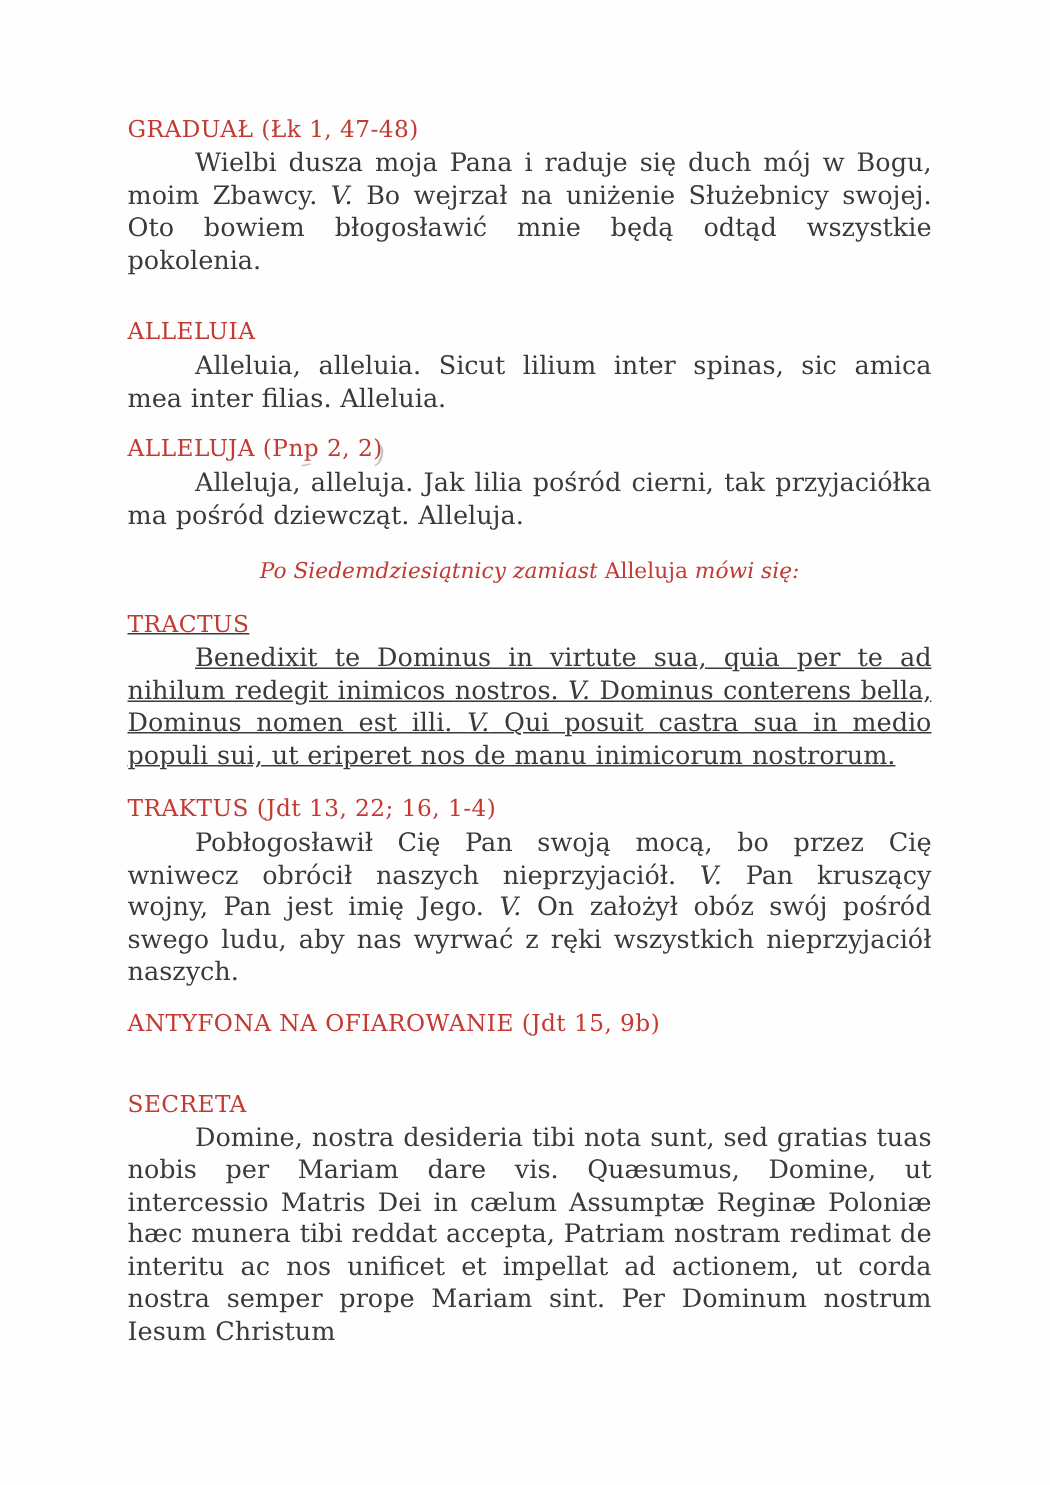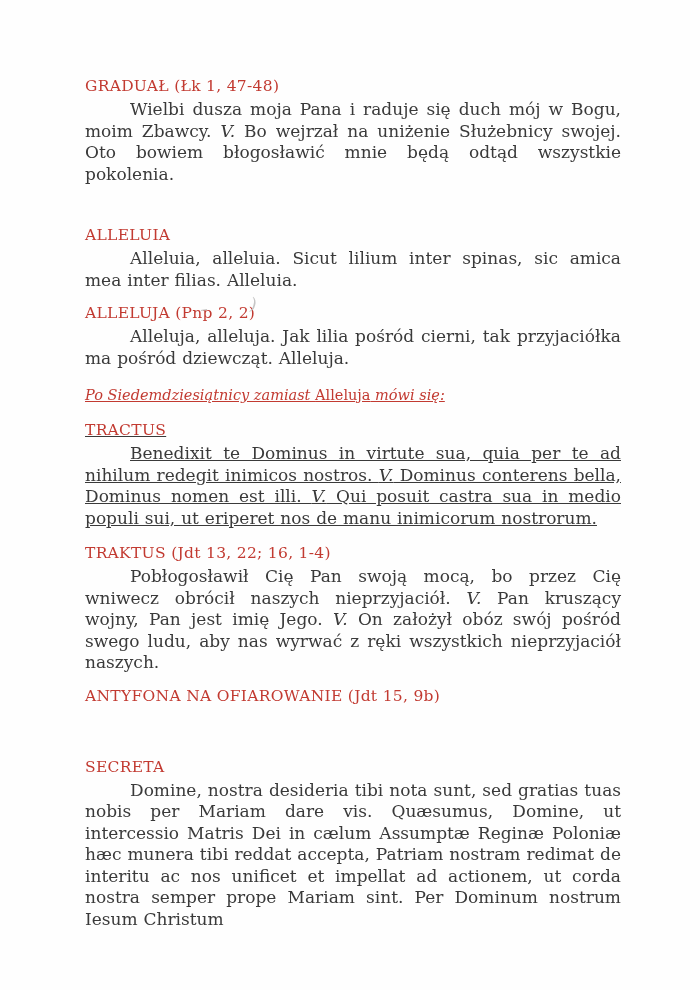--- a/index.html
+++ b/index.html
@@ -32,33 +32,32 @@
     margin: 0;
     font-size: 17px;
     line-height: 21.5px;
     text-align: justify;
     text-indent: 45px;
     word-spacing: 0.5px;
   }
   .it { font-style: italic; }
   .rubric {
     margin: 16px 0 0 0;
-    text-align: left;
+    text-align: center;
     font-size: 14.5px;
     line-height: 21px;
     color: var(--heading-red, #c23a31);
-    text-decoration: underline;
   }
-  .mt-alleluia    { margin-top: 40px; }
+  .mt-alleluia    { margin-top: 26px; }
   .mt-alleluja    { margin-top: 12px; }
   .mt-tractus     { margin-top: 14px; text-decoration: underline; }
   .mt-traktus     { margin-top: 14px; }
   .mt-offertorium { margin-top: 36px; }
   .mt-antyfona    { margin-top: 12px; }
-  .mt-secreta     { margin-top: 51px; }
+  .mt-secreta     { margin-top: 34px; }
   .stray-mark {
     position: absolute;
     color: var(--mark-gray, #c6c6c6);
     font-size: 17px;
     pointer-events: none;
   }
   .stray-curve { left: 250px; top: 294px; transform: rotate(14deg); }
   .stray-dash  { left: 200px; top: 300px; transform: rotate(-10deg); font-size: 15px; }
 </style>
 </head>

